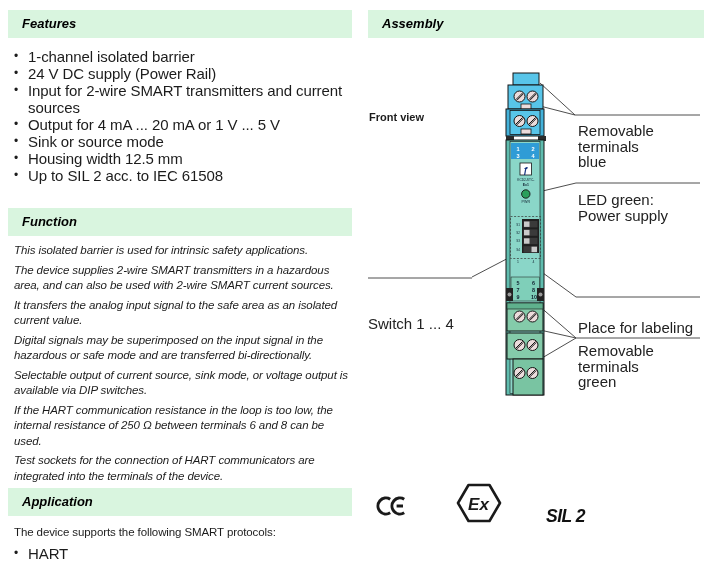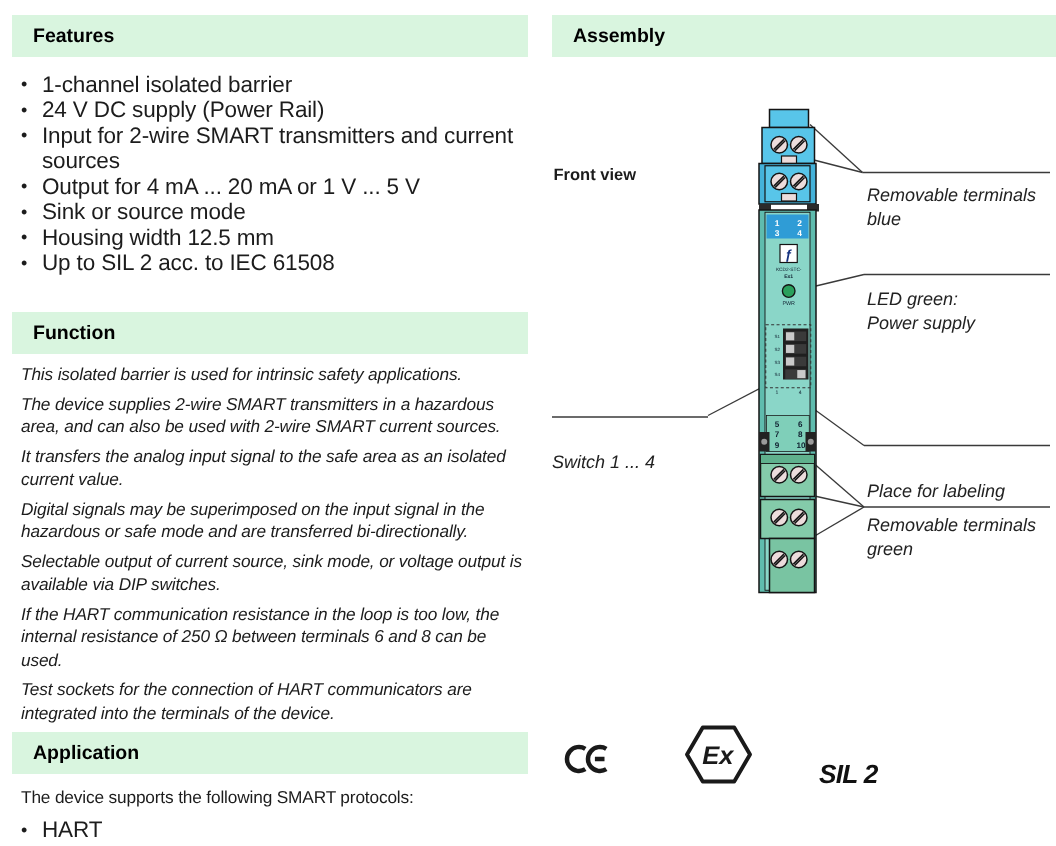--- a/index.html
+++ b/index.html
@@ -7,44 +7,44 @@
   .page {
     position:relative; width:704px; height:564px; background:#ffffff;
     overflow:hidden; color:#1c1c1c;
   }
   .col { position:absolute; top:10px; }
   .col-left  { left:8px;   width:344px; }
   .col-right { left:368px; width:336px; height:544px; }
 
   .section-bar {
     background:#d9f5df; height:28px; line-height:28px;
-    padding-left:14px; font-size:13px; font-weight:bold; color:#000;
+    padding-left:14px; font-size:13px; font-weight:bold; color:#000;font-style:italic;
   }
   .bullets { margin-top:10px; }
   .bullet-row { position:relative; padding-left:20px; font-size:15px;
     line-height:17px; letter-spacing:-0.1px; }
   .bullet-row::before { content:"•"; position:absolute; left:6px; top:0;
     font-size:12px; }
   .body-text p { font-size:11.5px; line-height:15.5px; letter-spacing:-0.1px;
     margin:0 0 4px 0; padding-left:6px; }
   .mt-func { margin-top:24px; }
   .mt-app  { margin-top:2px; }
   .app-intro { margin-top:9px !important; }
   .app-bullets { margin-top:0; }
 
   
   .figure { position:absolute; left:0; top:38px; width:336px; height:400px; }
   .figure svg { position:absolute; left:0; top:0; }
   svg text { font-family:"Liberation Sans", sans-serif; }
   .front-view { position:absolute; left:1px; top:63px; font-size:11px;
     font-weight:bold; }
-  .callout { position:absolute; font-size:12px; line-height:15.5px; color:#222;font-style:italic; }
+  .callout { position:absolute; font-size:15px; line-height:15.5px; color:#222; }
   .c-blue   { left:210px; top:75px;  }
   .c-led    { left:210px; top:144px; }
-  .c-switch { left:0px;   top:253px; }
+  .c-switch { left:0px;   top:268px; }
   .c-label  { left:210px; top:272px; }
   .c-green  { left:210px; top:295px; }
 
   .marks { position:absolute; left:0; top:0; width:336px; }
   .ce-mark  { position:absolute; left:8px;   top:485px; }
   .ex-mark  { position:absolute; left:88px;  top:470px; }
   .sil-mark { position:absolute; left:178px; top:496px; font-size:17.5px;
     font-weight:bold; font-style:italic; letter-spacing:-0.5px; color:#111; }
 </style>
 </head>

